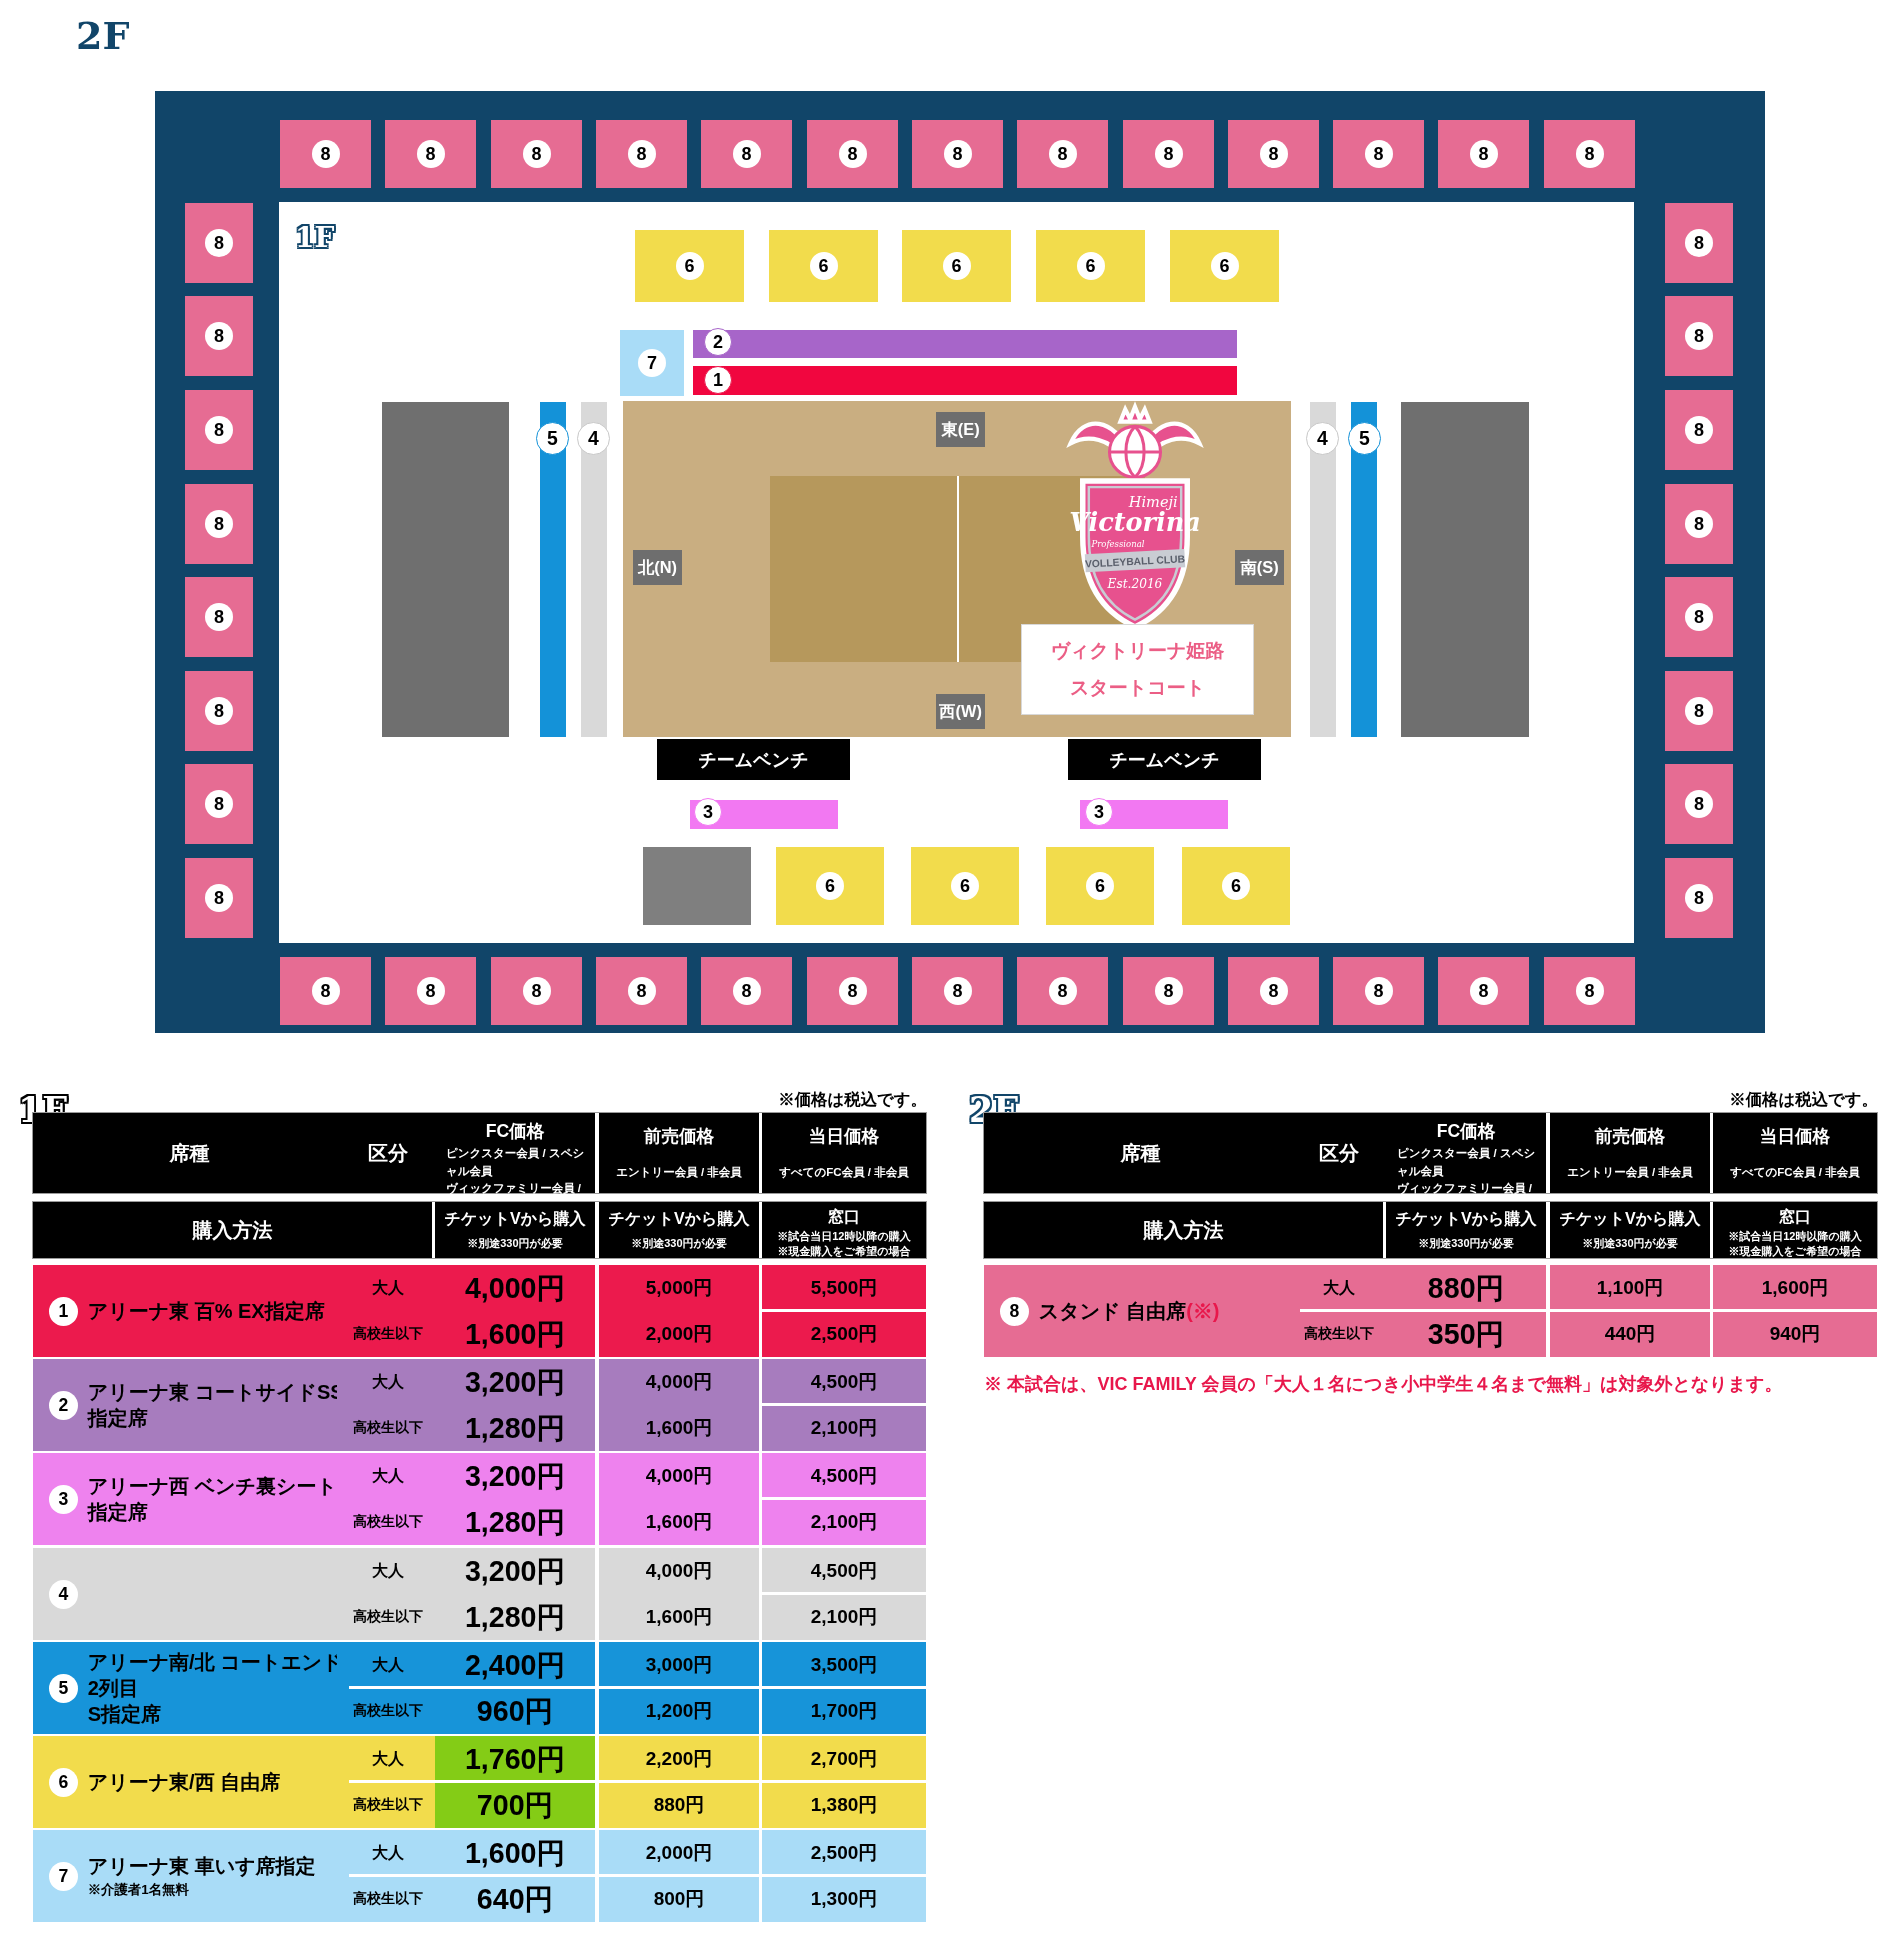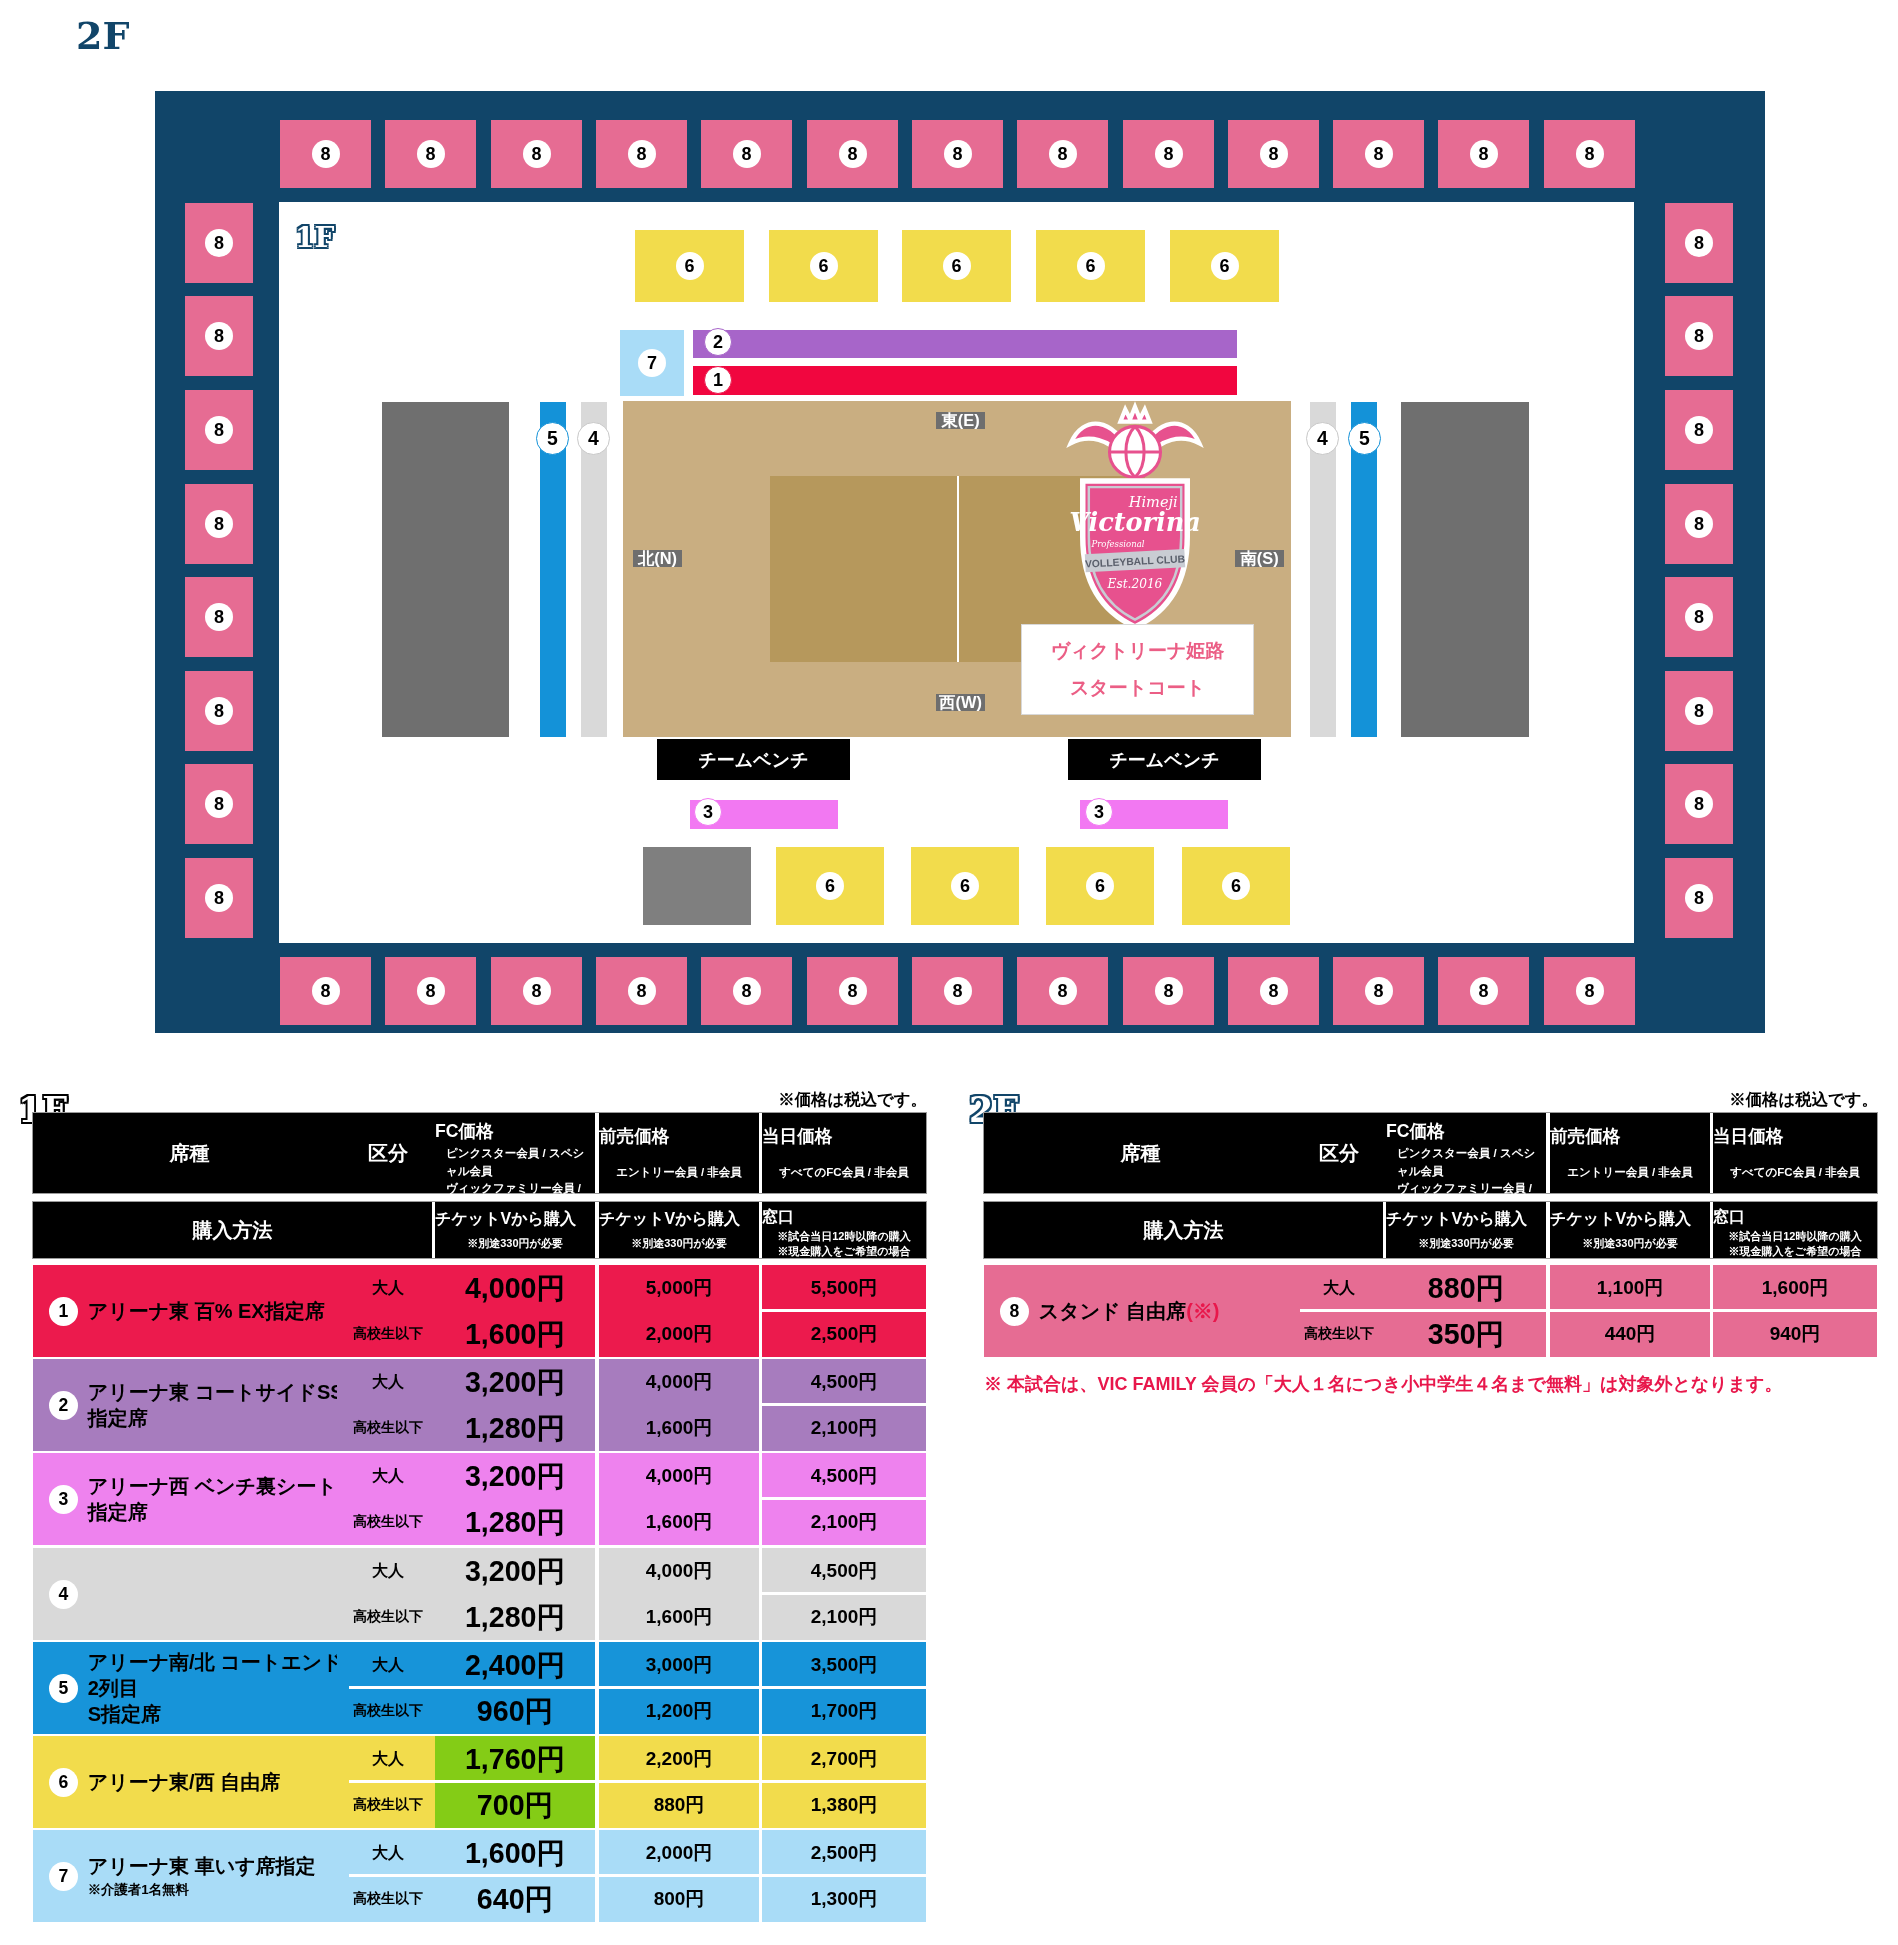--- a/index.html
+++ b/index.html
@@ -11,32 +11,32 @@
   .c46{width:28px;height:28px;font-size:18px;}
   .c54{width:33px;height:33px;font-size:19.4px;}
   .ring{border:1.8px solid transparent;}
   .seat{display:flex;align-items:center;justify-content:center;}
   .map-title{font-family:"DejaVu Serif",serif;font-weight:800;font-size:38px;color:#114569;}
   .hollow{font-family:"DejaVu Serif",serif;font-weight:800;color:#fff;
           text-shadow:-1.8px -1.8px 0 #000,1.8px -1.8px 0 #000,-1.8px 1.8px 0 #000,1.8px 1.8px 0 #000,
                       -1.8px 0 0 #000,1.8px 0 0 #000,0 -1.8px 0 #000,0 1.8px 0 #000;margin-top:18px;}
   .hollow-navy{text-shadow:-1.8px -1.8px 0 #114569,1.8px -1.8px 0 #114569,-1.8px 1.8px 0 #114569,1.8px 1.8px 0 #114569,
                       -1.8px 0 0 #114569,1.8px 0 0 #114569,0 -1.8px 0 #114569,0 1.8px 0 #114569;}
-  .dirlabel{width:49px;height:17px;color:#fff;font-size:16.4px;font-weight:700;display:flex;
+  .dirlabel{width:49px;height:35px;color:#fff;font-size:16.4px;font-weight:700;display:flex;
             align-items:center;justify-content:center;}
   .bench{color:#fff;font-size:18px;font-weight:700;display:flex;align-items:center;justify-content:center;}
   .startbox{background:#fff;border:0.6px solid #d8d8d8;display:flex;flex-direction:column;
             align-items:center;justify-content:center;gap:11px;font-size:19px;font-weight:700;}
   
   .hwrap{outline:0.6px solid #9a9a9a;}
   .hcell{position:absolute;top:0;height:100%;background:#000;color:#fff;box-sizing:border-box;}
   .hc1{left:0;width:313px;}  .hc2{left:304px;width:102px;}
   .hc3{left:402px;width:160px;} .hc4{left:566px;width:160px;} .hc5{left:729px;width:164px;}
   .hc12{left:0;width:399px;}
-  .htitle{font-size:20px;font-weight:700;text-align:left;}
+  .htitle{font-size:20px;font-weight:700;text-align:center;}
   .hsub{font-size:11.5px;font-weight:600;line-height:1.5;white-space:pre-line;}
   .trow{position:absolute;width:893px;height:92px;}
   .cell{position:absolute;top:0;height:100%;box-sizing:border-box;}
   .half{position:absolute;left:0;right:0;display:flex;align-items:center;justify-content:center;}
   .half.t{top:0;height:46px;} .half.b{bottom:0;height:46px;}
   .kubun{font-size:16px;font-weight:700;color:#000;}
   .price-fc{font-size:28.6px;font-weight:800;color:#000;}
   .price{font-size:19px;font-weight:600;color:#000;}
   .seatcell{display:flex;align-items:center;padding-left:16px;}
   .numcircle{flex:0 0 29px;width:29px;height:29px;border-radius:50%;background:#fff;

